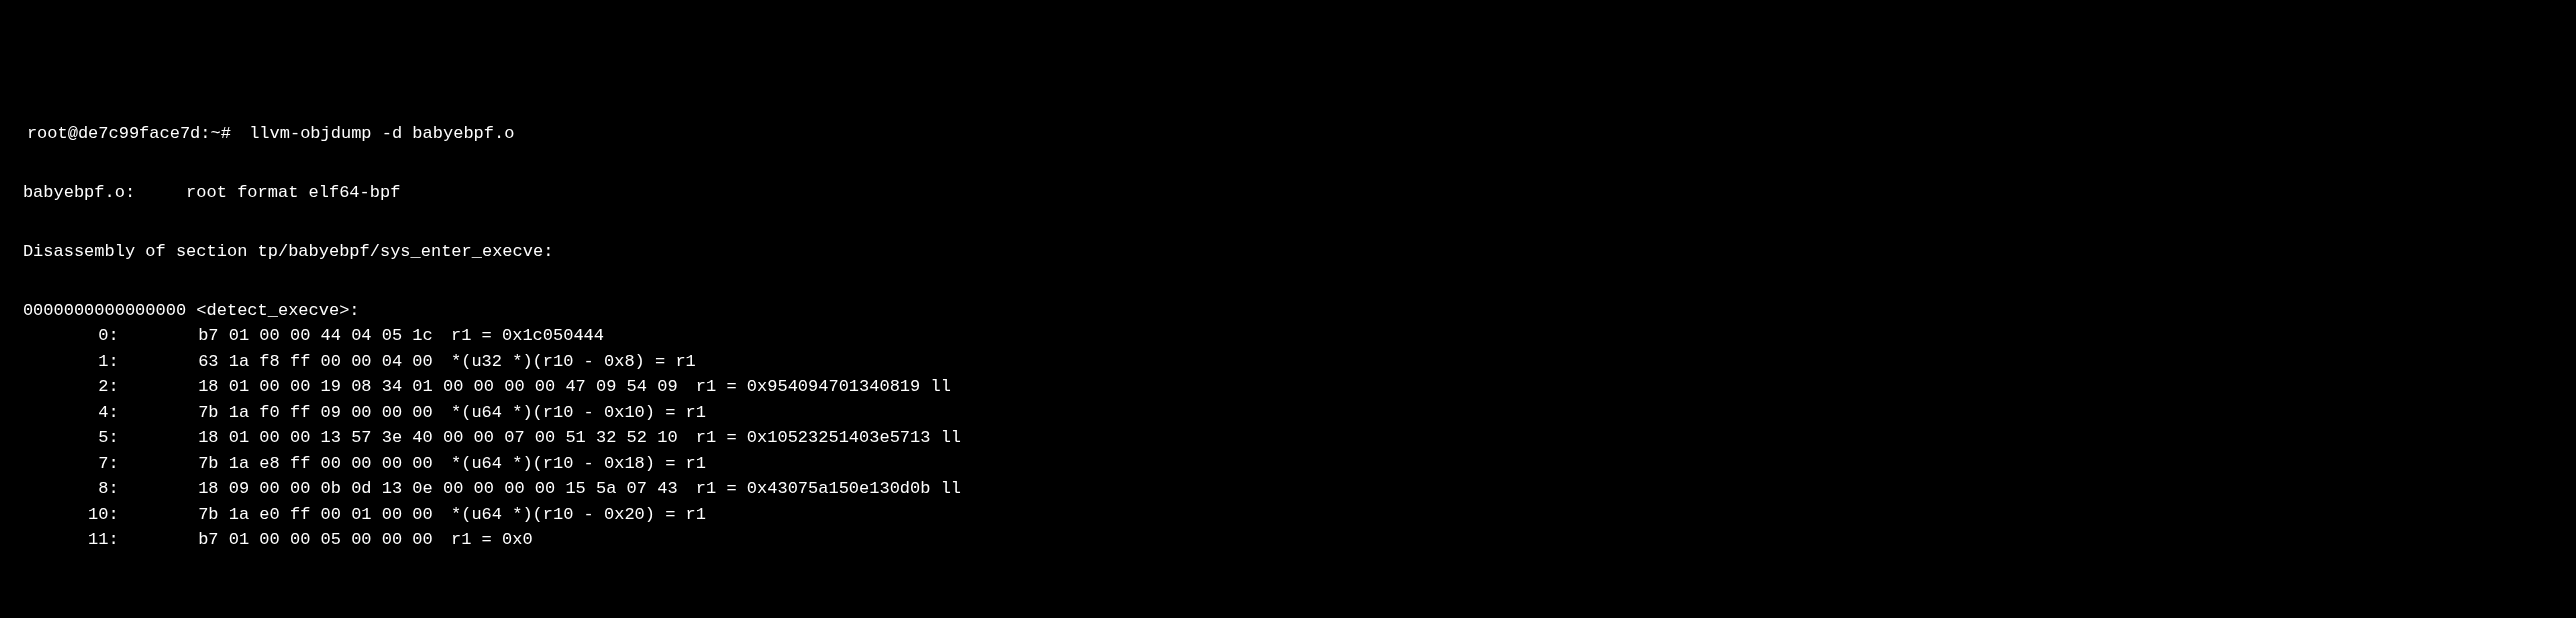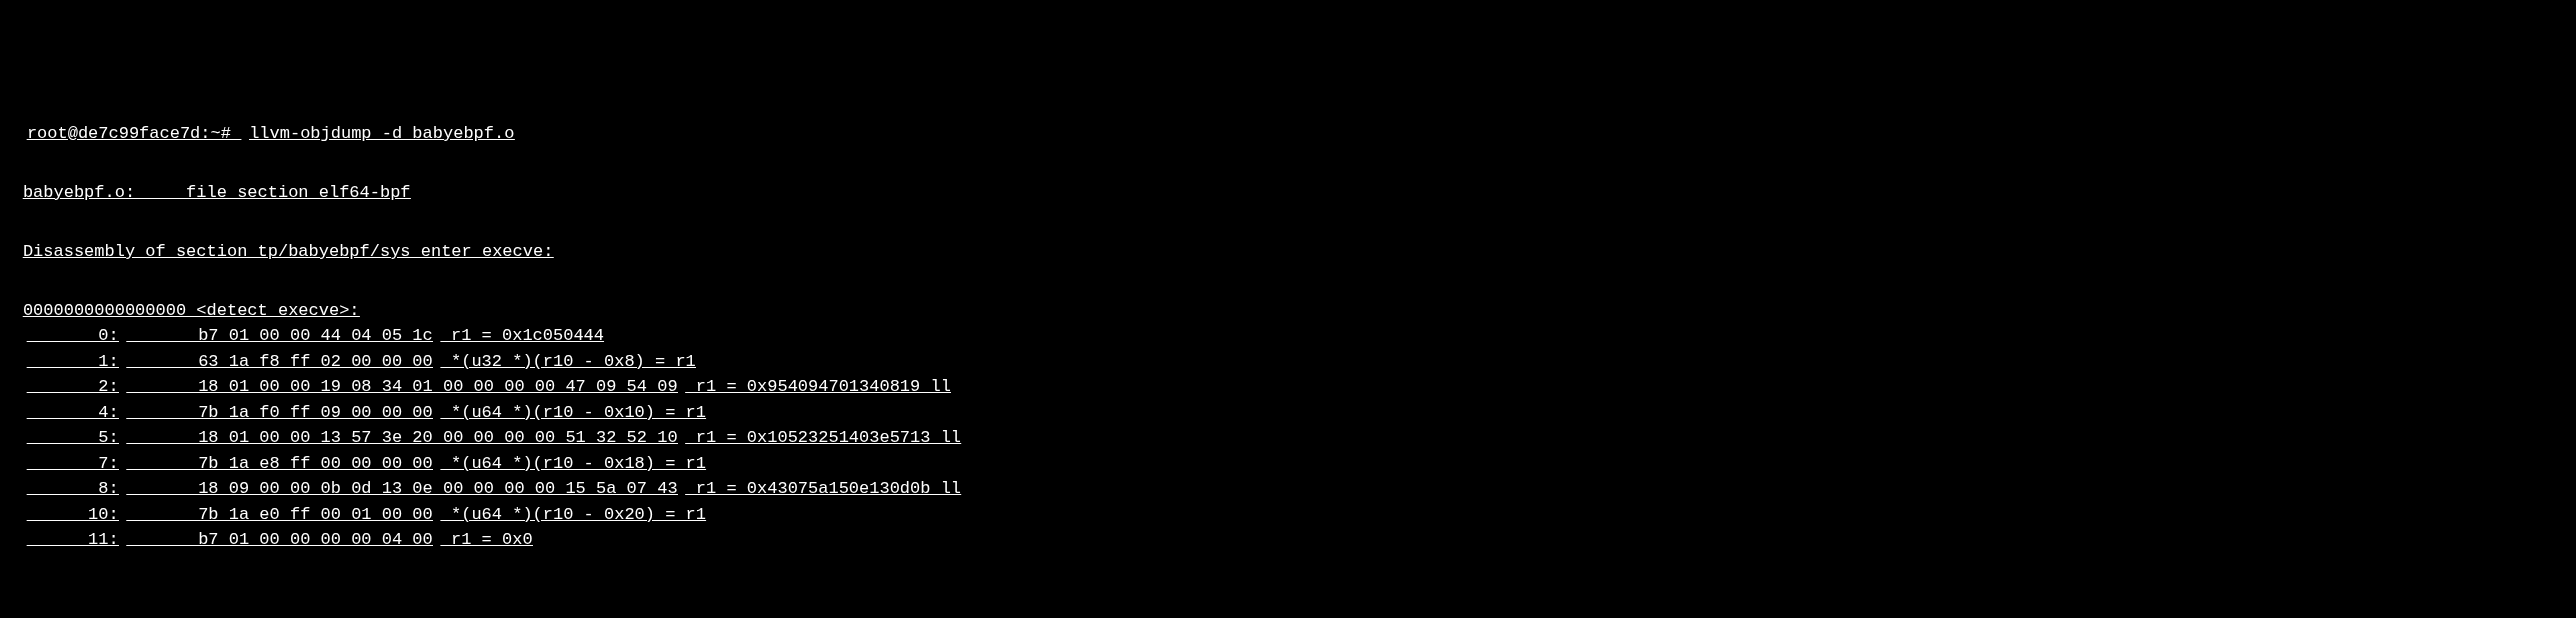--- a/index.html
+++ b/index.html
@@ -1,19 +1,18 @@
 <!DOCTYPE html>
 <html style="font-size:13.7px"><head>
   <meta charset="utf-8">
   <style>
     * {
       margin: 4px;
       padding: 0;
       box-sizing: border-box;
-      text-decoration: underline;
     }
     body {
       background-color: #000000;
       color: #ffffff;
       font-family: 'Courier New', Consolas, Monaco, monospace;
       font-size: 17px;
       line-height: 1.5;
       padding: 6.9px;
       white-space: pre;
       width: 2576px;
@@ -28,28 +27,28 @@
     .blank-line {
       display: block;
       height: 1.5em;
     }
   </style>
 </head>
 <body>
 
 
 
-<div class="terminal"><span class="prompt-line"><span>root@de7c99face7d:~# </span><span>llvm-objdump -d babyebpf.o</span></span><span class="blank-line"></span><span>babyebpf.o:     file section elf64-bpf</span>
+<div class="terminal"><span class="prompt-line"><span>root@de7c99face7d:~# </span><span>llvm-objdump -d babyebpf.o</span></span><span class="blank-line"></span><span>babyebpf.o:     root format elf64-bpf</span>
 <span class="blank-line"></span><span>Disassembly of section tp/babyebpf/sys_enter_execve:</span>
 <span class="blank-line"></span><span>0000000000000000 &lt;detect_execve&gt;:</span>
 <span><span>       0:</span><span>       b7 01 00 00 44 04 05 1c</span><span> r1 = 0x1c050444</span></span>
-<span><span>       1:</span><span>       63 1a f8 ff 02 00 00 00</span><span> *(u32 *)(r10 - 0x8) = r1</span></span>
+<span><span>       1:</span><span>       63 1a f8 ff 00 00 04 00</span><span> *(u32 *)(r10 - 0x8) = r1</span></span>
 <span><span>       2:</span><span>       18 01 00 00 19 08 34 01 00 00 00 00 47 09 54 09</span><span> r1 = 0x954094701340819 ll</span></span>
 <span><span>       4:</span><span>       7b 1a f0 ff 09 00 00 00</span><span> *(u64 *)(r10 - 0x10) = r1</span></span>
-<span><span>       5:</span><span>       18 01 00 00 13 57 3e 20 00 00 00 00 51 32 52 10</span><span> r1 = 0x10523251403e5713 ll</span></span>
+<span><span>       5:</span><span>       18 01 00 00 13 57 3e 40 00 00 07 00 51 32 52 10</span><span> r1 = 0x10523251403e5713 ll</span></span>
 <span><span>       7:</span><span>       7b 1a e8 ff 00 00 00 00</span><span> *(u64 *)(r10 - 0x18) = r1</span></span>
 <span><span>       8:</span><span>       18 09 00 00 0b 0d 13 0e 00 00 00 00 15 5a 07 43</span><span> r1 = 0x43075a150e130d0b ll</span></span>
 <span><span>      10:</span><span>       7b 1a e0 ff 00 01 00 00</span><span> *(u64 *)(r10 - 0x20) = r1</span></span>
-<span><span>      11:</span><span>       b7 01 00 00 00 00 04 00</span><span> r1 = 0x0</span></span></div>
+<span><span>      11:</span><span>       b7 01 00 00 05 00 00 00</span><span> r1 = 0x0</span></span></div>
 
 
 
 
 
 </body></html>

